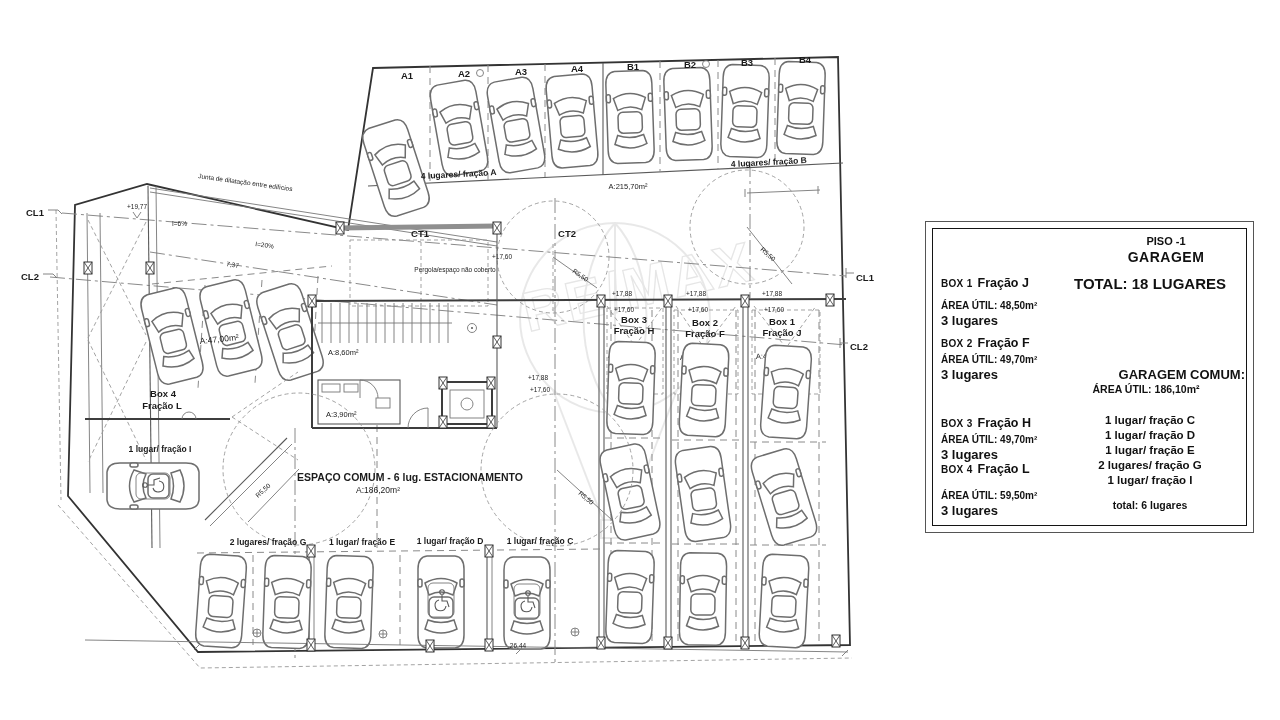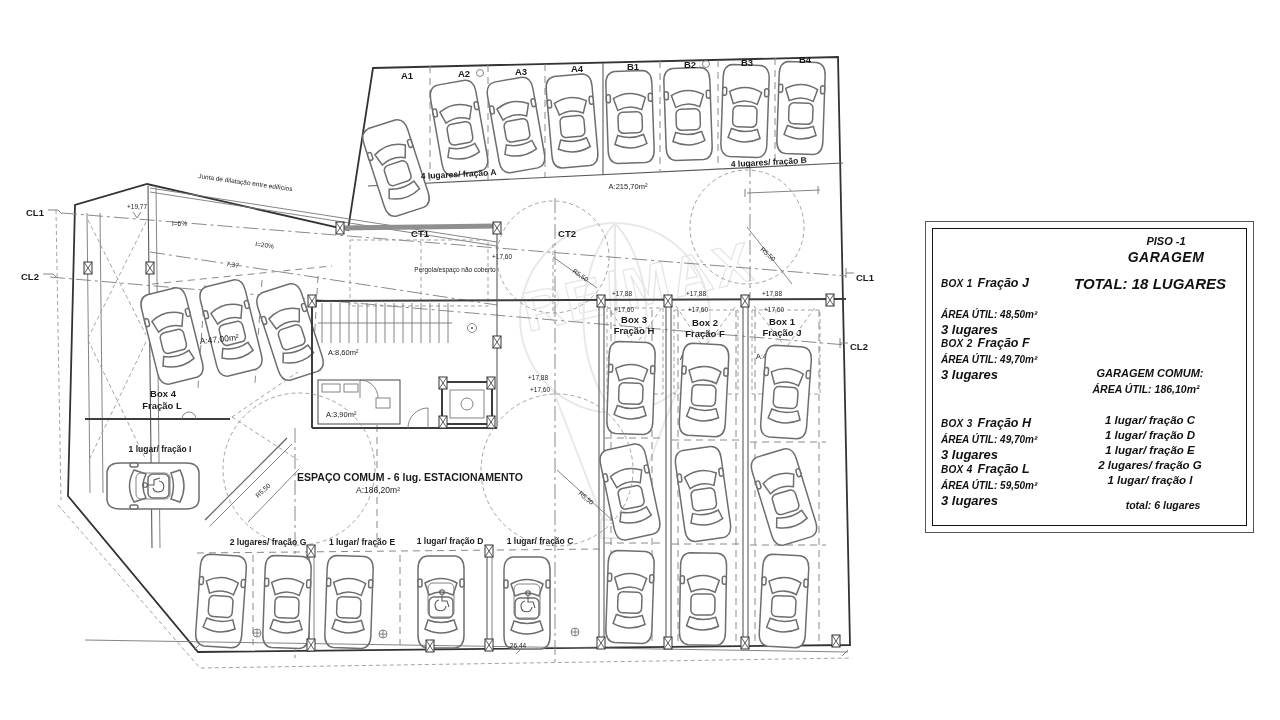--- a/index.html
+++ b/index.html
@@ -14,32 +14,32 @@
   .w{stroke:#3d3d3d;stroke-width:2;fill:none}
   .t{stroke:#5a5a5a;stroke-width:1.1;fill:none}
   .t2{stroke:#777;stroke-width:.9;fill:none}
   .d{stroke:#8a8a8a;stroke-width:1;fill:none;stroke-dasharray:7 5}
   .d2{stroke:#999;stroke-width:.9;fill:none;stroke-dasharray:4 3}
   .dd{stroke:#8a8a8a;stroke-width:1;fill:none;stroke-dasharray:15 4 3 4}
   .car{stroke:#6e6e6e;stroke-width:1.5;fill:#fff}
   .wm{stroke:#d7d7d7;fill:none;stroke-width:2}
   
   .legend{position:absolute;left:925px;top:221px;width:329px;height:312px;
-    border:1.2px solid #555;background:#fff;box-sizing:border-box;font-style:italic;}
+    border:1.2px solid #555;background:#fff;box-sizing:border-box;}
   .legend-inner{position:absolute;left:6px;top:6px;right:6px;bottom:6px;
     border:1.8px solid #141414;}
   .lg{position:absolute;color:#111;white-space:nowrap;}
   .bx-name{font-size:10px;font-weight:bold;letter-spacing:.3px}
   .bx-frac{font-size:12.5px;font-weight:bold;margin-left:5px}
   .bx-area{font-size:10px;font-weight:bold}
   .bx-lug{font-size:13px;font-weight:bold}
   .piso{font-size:11px;font-weight:bold;text-align:center;width:170px}
   .gargm{font-size:14px;font-weight:bold;text-align:center;width:170px;letter-spacing:.5px}
   .total{font-size:15px;font-weight:bold;text-align:center;width:190px}
-  .comum-t{font-size:11px;font-weight:bold;text-align:center;width:190px}
+  .comum-t{font-size:13px;font-weight:bold;text-align:right;width:190px}
   .comum-a{font-size:10.5px;font-weight:bold;text-align:center;width:190px}
   .comum-i{font-size:11.5px;font-weight:bold;text-align:center;width:190px;line-height:15px}
   .comum-x{font-size:10.5px;font-weight:bold;text-align:center;width:190px}
 </style>
 </head>
 <body>
 
 <div id="stage">
 
 <svg width="1280" height="720" viewBox="0 0 1280 720">
@@ -349,47 +349,47 @@
 
 <div class="legend">
   <div class="legend-inner">
 
     <div class="lg piso" style="left:148px;top:6px">PISO -1</div>
     <div class="lg gargm" style="left:148px;top:20px">GARAGEM</div>
     <div class="lg total" style="left:122px;top:46px">TOTAL: 18 LUGARES</div>
 
     <div class="lg" style="left:8px;top:44px">
       <span class="bx-name">BOX 1</span><span class="bx-frac">Fração J</span>
-      <div class="bx-area" style="margin-top:18px">ÁREA ÚTIL: 48,50m²</div>
+      <div class="bx-area" style="margin-top:9px">ÁREA ÚTIL: 48,50m²</div>
       <div class="bx-lug" style="margin-top:2px">3 lugares</div>
     </div>
 
     <div class="lg" style="left:8px;top:104px">
       <span class="bx-name">BOX 2</span><span class="bx-frac">Fração F</span>
       <div class="bx-area" style="margin-top:3px">ÁREA ÚTIL: 49,70m²</div>
       <div class="bx-lug" style="margin-top:2px">3 lugares</div>
     </div>
 
     <div class="lg" style="left:8px;top:184px">
       <span class="bx-name">BOX 3</span><span class="bx-frac">Fração H</span>
       <div class="bx-area" style="margin-top:3px">ÁREA ÚTIL: 49,70m²</div>
       <div class="bx-lug" style="margin-top:2px">3 lugares</div>
     </div>
 
     <div class="lg" style="left:8px;top:230px">
       <span class="bx-name">BOX 4</span><span class="bx-frac">Fração L</span>
-      <div class="bx-area" style="margin-top:3px">ÁREA ÚTIL: 59,50m²</div>
+      <div class="bx-area" style="margin-top:13px">ÁREA ÚTIL: 59,50m²</div>
       <div class="bx-lug" style="margin-top:2px">3 lugares</div>
     </div>
 
     <div class="lg comum-t" style="left:122px;top:138px">GARAGEM COMUM:</div>
     <div class="lg comum-a" style="left:118px;top:154px">ÁREA ÚTIL: 186,10m²</div>
 
     <div class="lg comum-i" style="left:122px;top:184px">1 lugar/ fração C</div>
     <div class="lg comum-i" style="left:122px;top:199px">1 lugar/ fração D</div>
     <div class="lg comum-i" style="left:122px;top:214px">1 lugar/ fração E</div>
     <div class="lg comum-i" style="left:122px;top:229px">2 lugares/ fração G</div>
     <div class="lg comum-i" style="left:122px;top:244px">1 lugar/ fração I</div>
-    <div class="lg comum-x" style="left:135px;top:270px">total: 6 lugares</div>
+    <div class="lg comum-x" style="left:122px;top:270px">total: 6 lugares</div>
   </div>
 </div>
 
 </div>
 
 </body></html>

